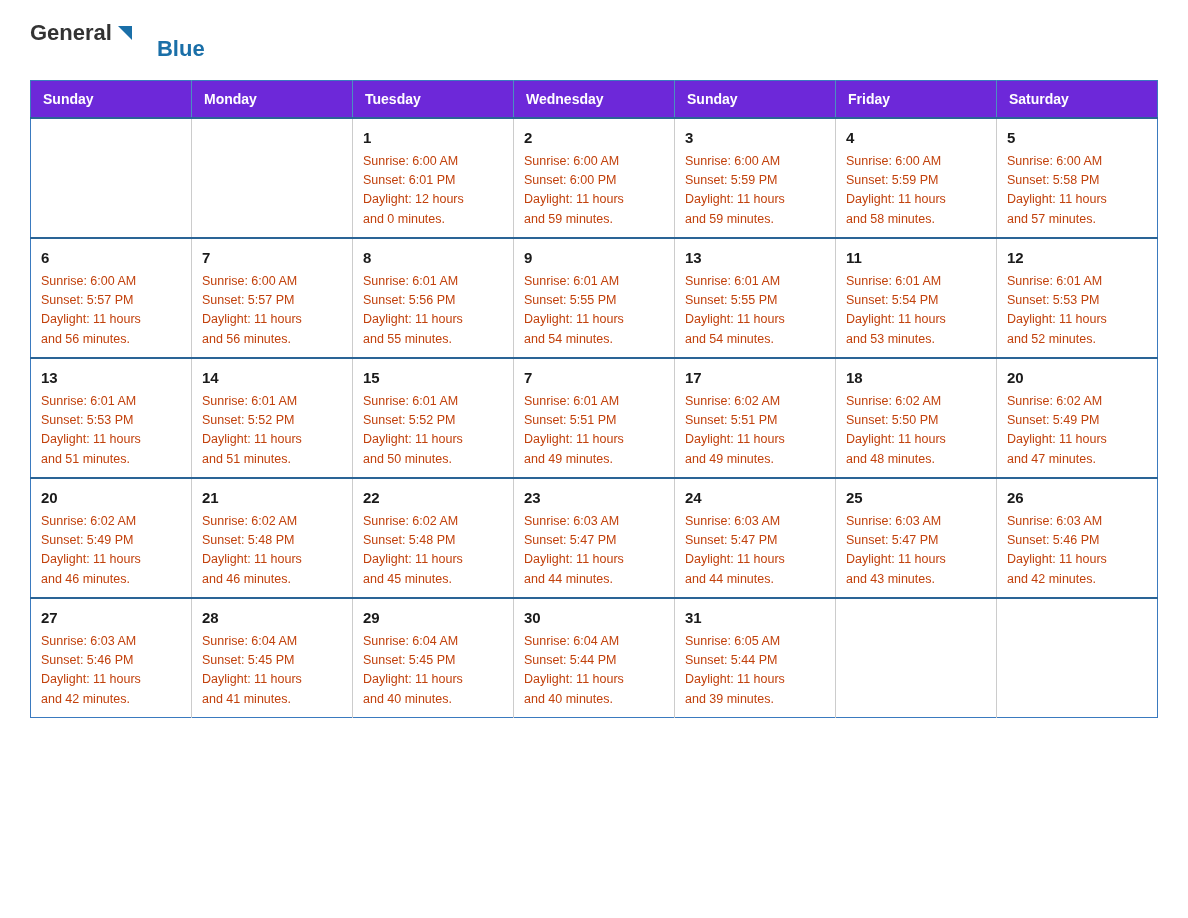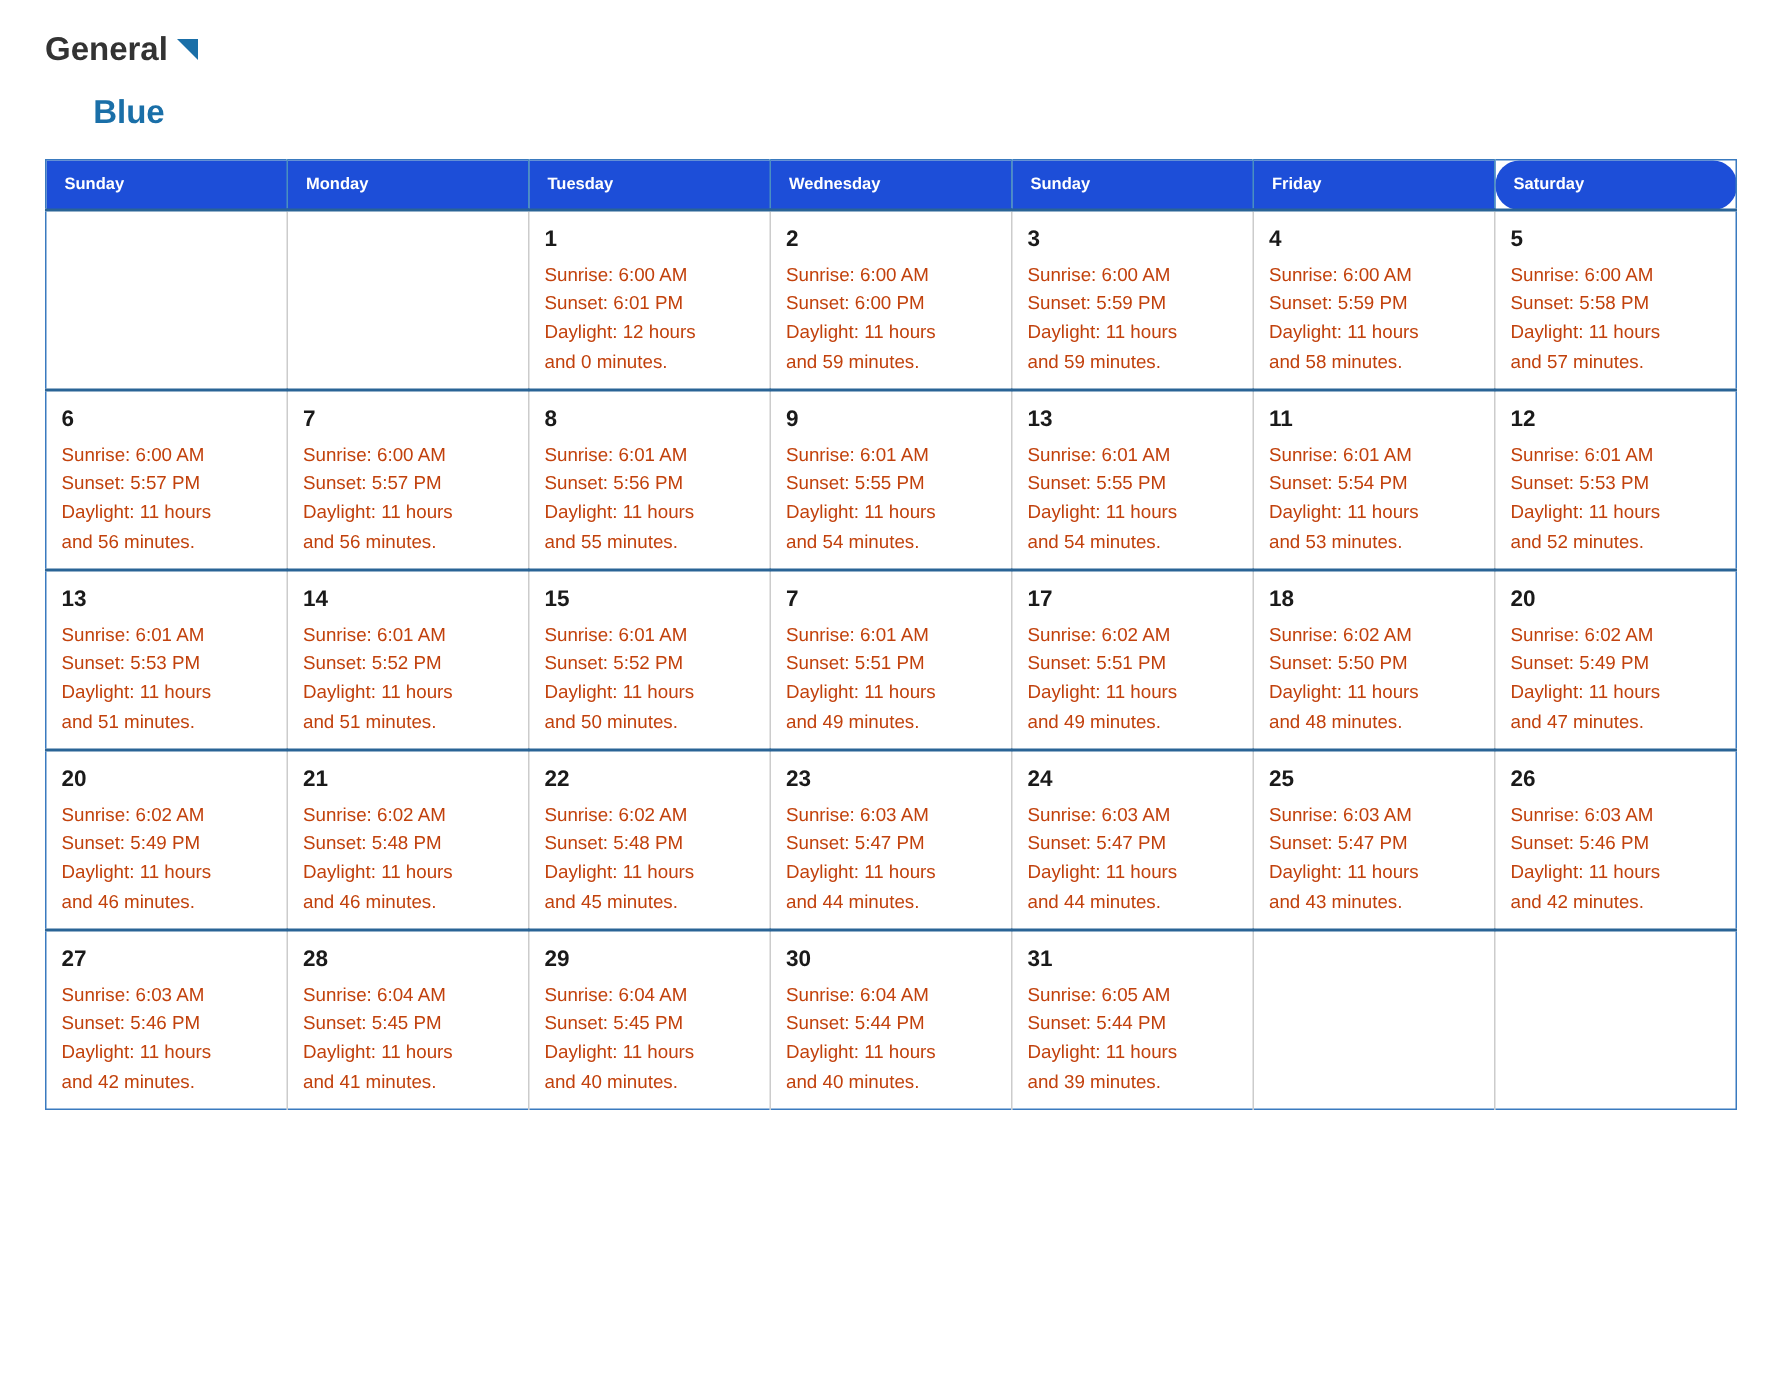--- a/index.html
+++ b/index.html
@@ -16,22 +16,23 @@
       align-items: flex-start;
       margin-bottom: 18px;
     }
     .logo {
       display: flex;
       align-items: center;
       gap: 0px;
     }
     .logo-icon-area {
       display: flex;
-      flex-direction: column;
-      align-items: center;
+      flex-direction: row;
+      align-items: flex-start;
+      gap: 15px;
     }
     .logo-row1 {
       display: flex;
       align-items: center;
     }
     .logo-row2 {
       display: flex;
       align-items: center;
       padding-left: 2px;
       margin-top: 16px;
@@ -50,31 +51,30 @@
       color: #333333;
       font-weight: normal;
       margin-top: 4px;
     }
     .calendar {
       width: 100%;
       border-collapse: collapse;
       border: 1px solid #3a7abf;
     }
     .calendar thead tr th {
-      background-color: #1d4ed8;
+      background-color: #6d28d9;
       color: #ffffff;
       text-align: left;
       padding: 10px 12px;
-      font-size: 11px;
+      font-size: 14px;
       font-weight: bold;
       border-right: 1px solid #4a8fc0;
     }
     .calendar thead tr th:last-child {
       border-right: none;
-      border-radius: 16px;
     }
     .calendar tbody tr {
       border-top: 2px solid #2a6496;
     }
     .calendar tbody tr td {
       vertical-align: top;
       padding: 8px 10px;
       border-right: 1px solid #cccccc;
       width: 14.28%;
       min-height: 100px;

